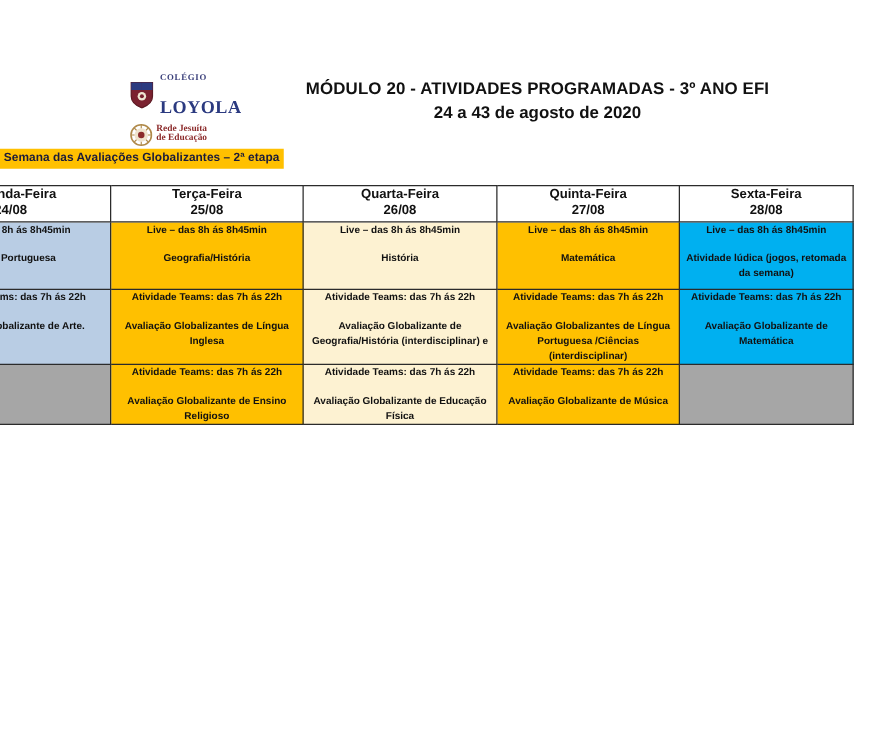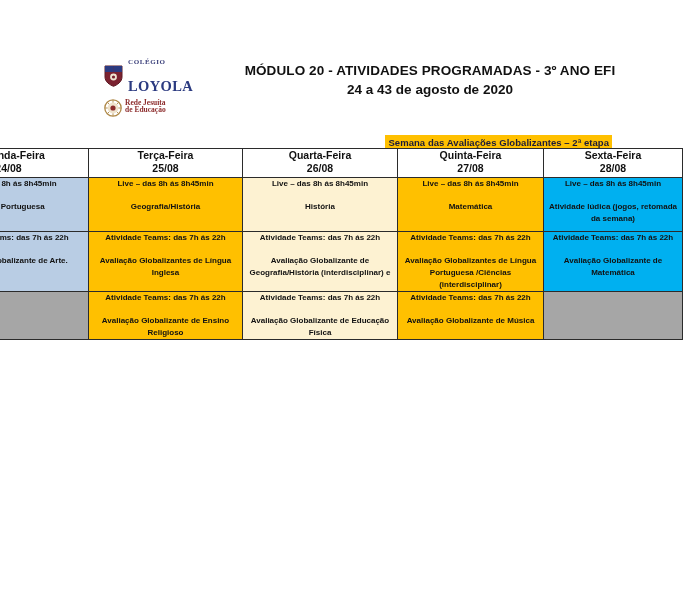--- a/index.html
+++ b/index.html
@@ -108,23 +108,23 @@
     font-size: 13.5px;
     font-weight: 700;
     color: #111111;
     line-height: 1.35;
     margin-top: 1px;
   }
 
   .subtitle-wrap {
     position: absolute;
     left: 0;
-    top: 132px;
-    width: 612px;
-    text-align: right;
+    top: 116px;
+    width: 700px;
+    text-align: left;
   }
   .subtitle {
     display: inline-block;
     background: #ffc000;
     color: #1b1b3a;
     font-size: 9.5px;
     font-weight: 700;
     padding: 2px 3px 3px 3px;
     letter-spacing: 0.05px;
   }

